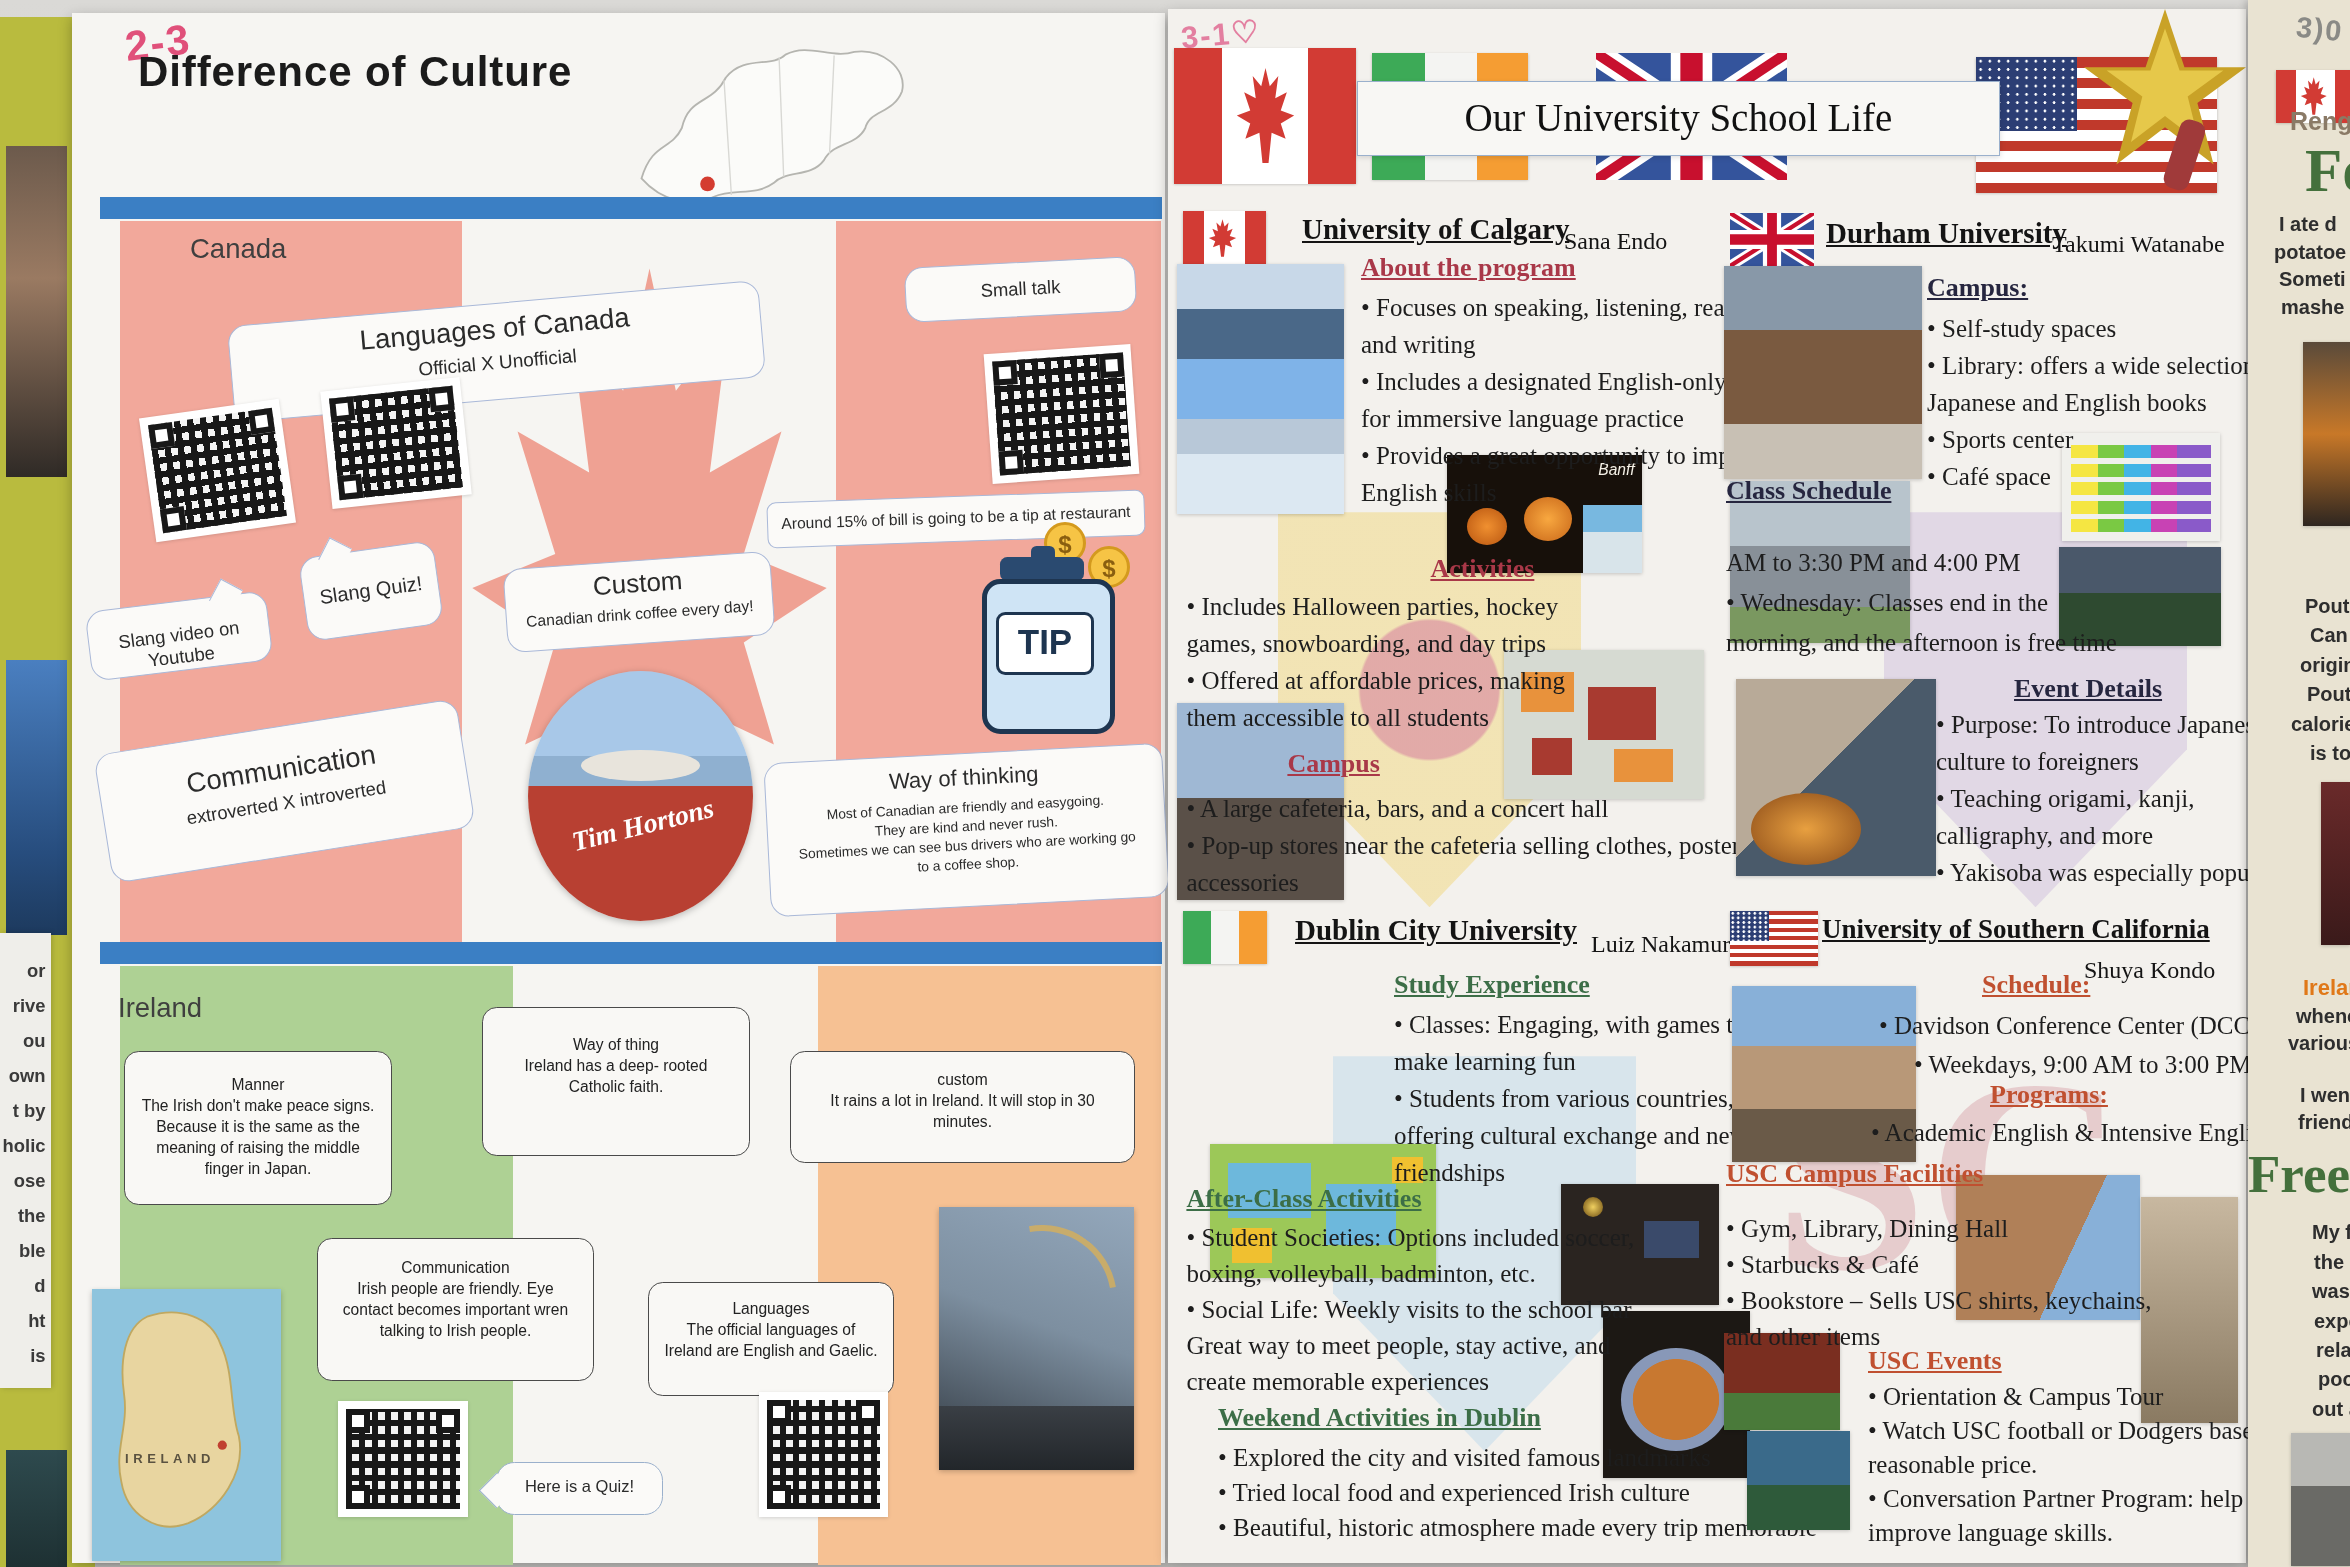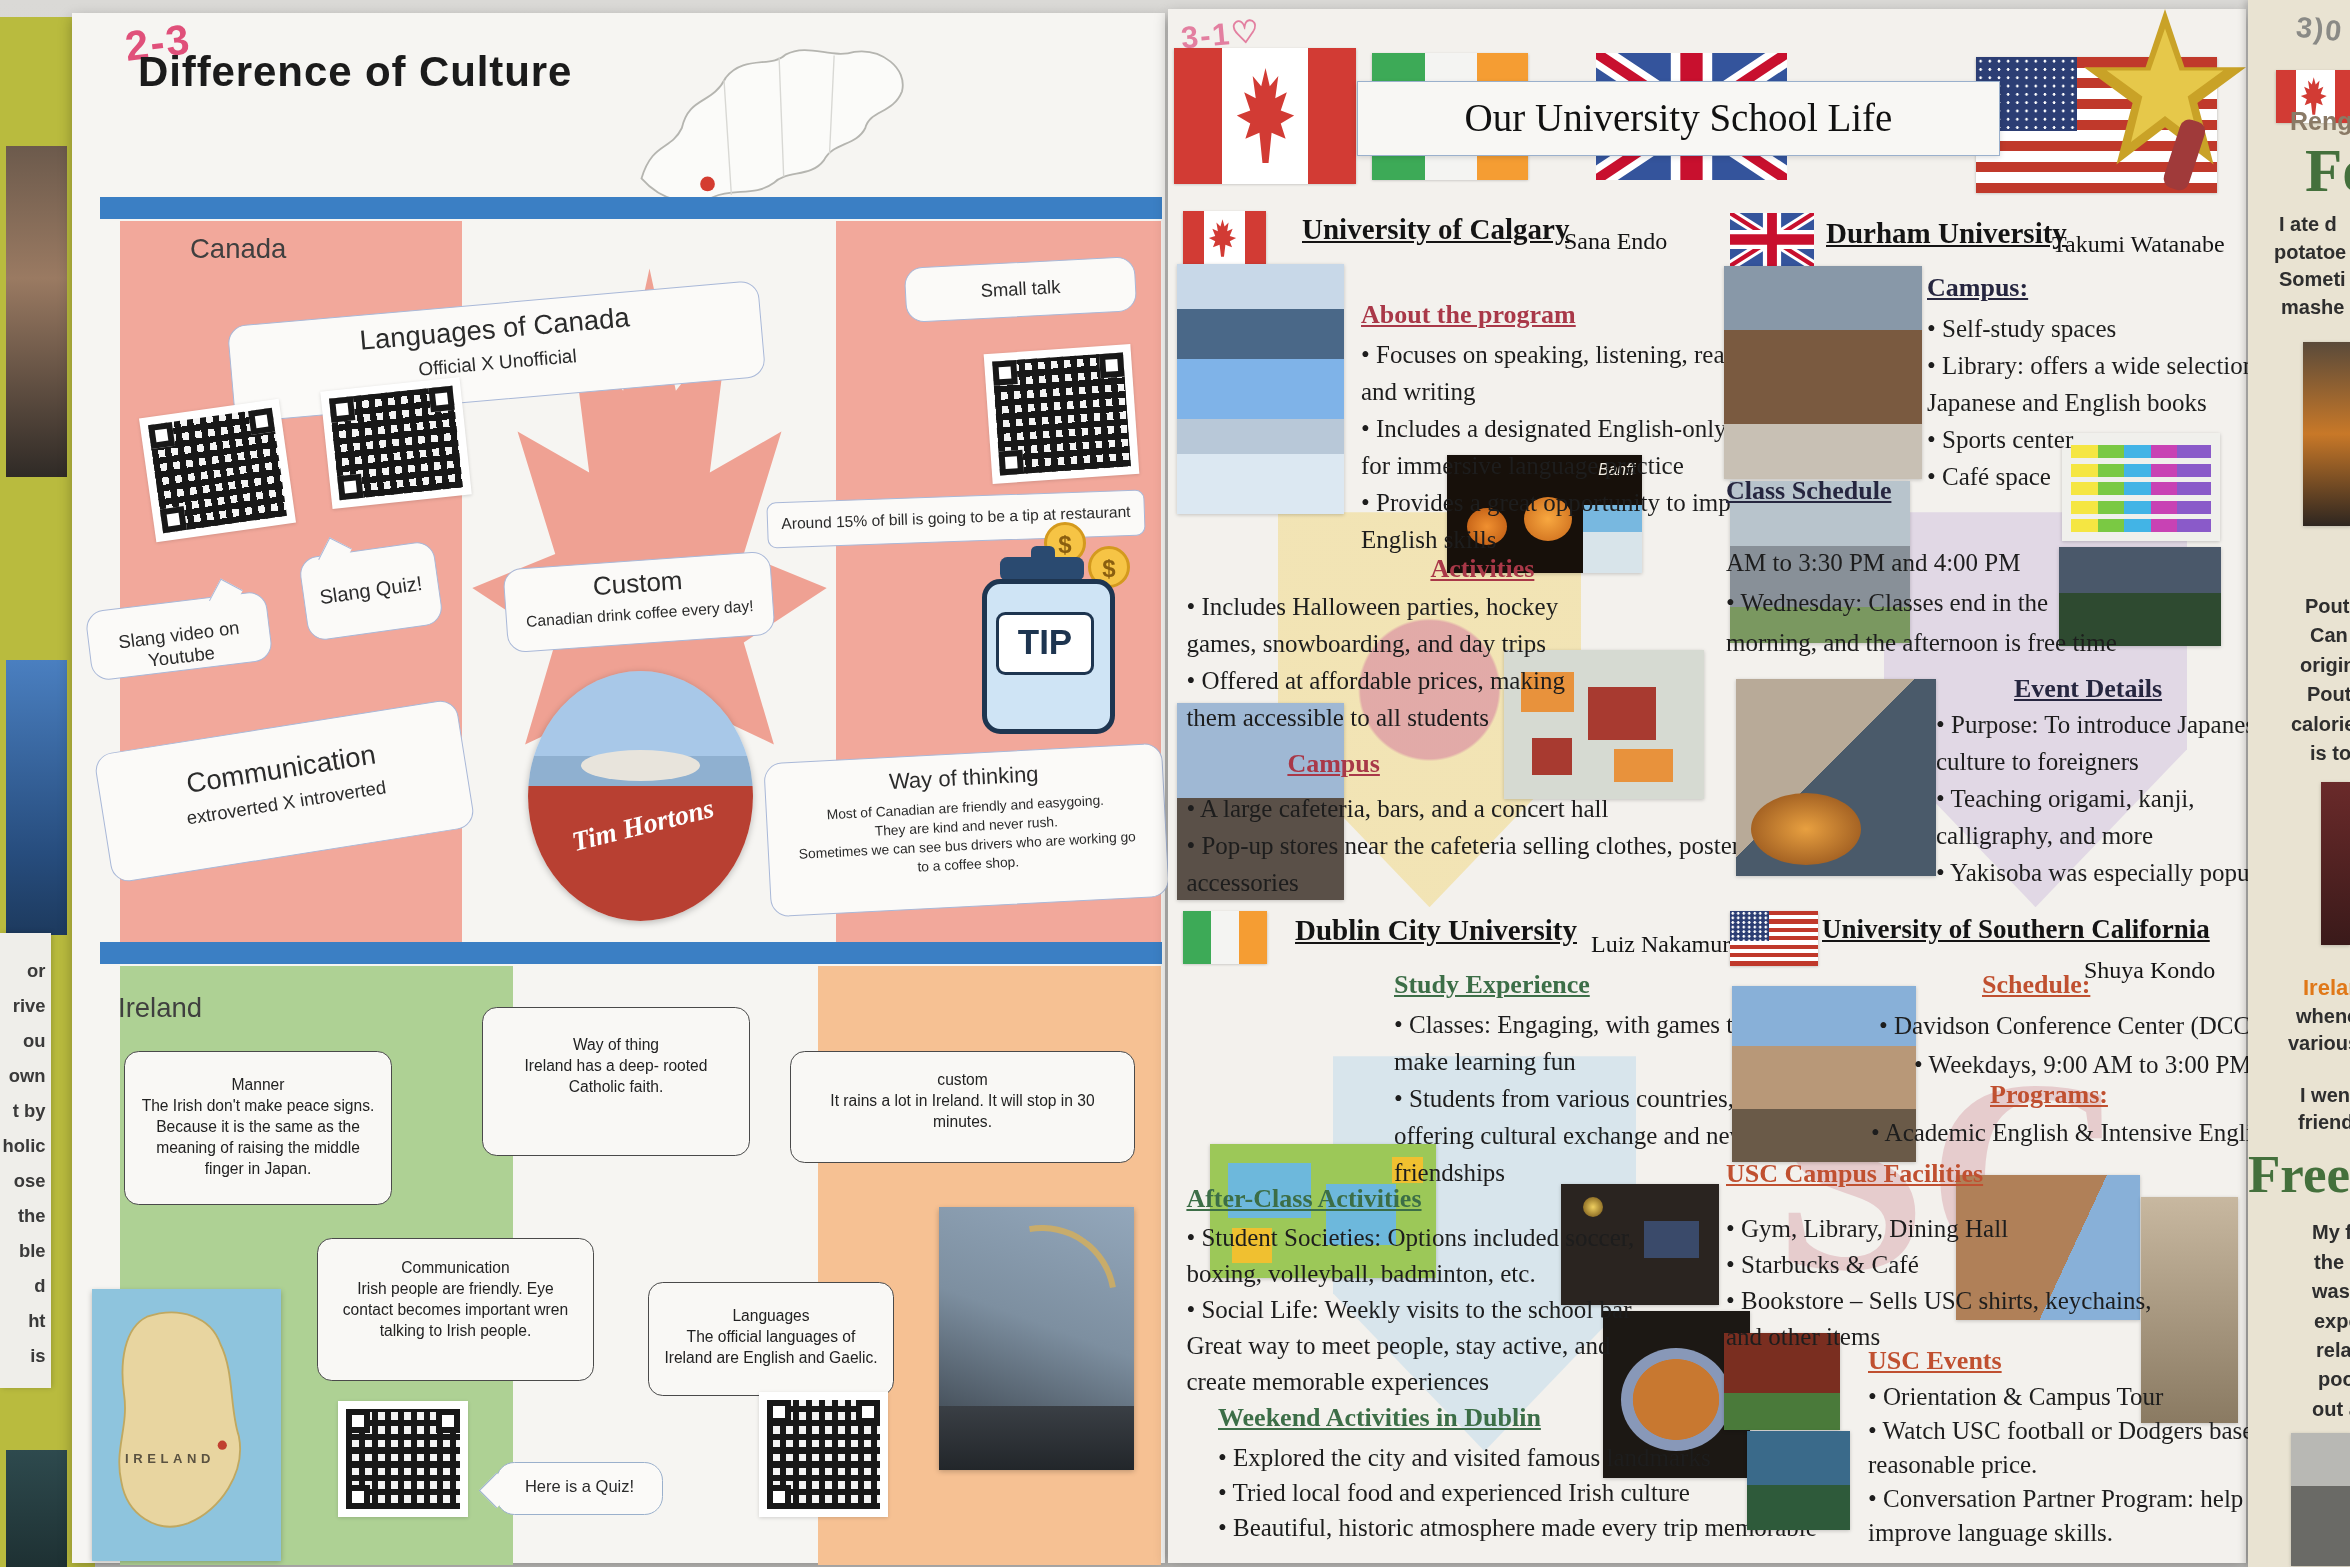--- a/index.html
+++ b/index.html
@@ -206,21 +206,21 @@
       <div>Ireland has  a deep- rooted Catholic faith.</div>
     </div>
     <div class="irbox" style="left:718px;top:1038px;width:345px;height:112px;padding-top:16.5px;">
       <div>custom</div>
       <div>It rains a lot in Ireland. It will stop in 30 minutes.</div>
     </div>
     <div class="irbox" style="left:245px;top:1225px;width:277px;height:143px;padding-top:18.4px;">
       <div>Communication</div>
       <div>Irish people are friendly.  Eye contact becomes important wren talking to Irish people.</div>
     </div>
-    <div class="irbox" style="left:576px;top:1269px;width:246px;height:114px;padding-top:22px;">
+    <div class="irbox" style="left:576px;top:1269px;width:246px;height:114px;padding-top:15px;">
       <div>Languages</div>
       <div>The official languages of Ireland are English and Gaelic.</div>
     </div>
 
     <div class="abs" style="left:20px;top:1276px;width:189px;height:272px;background:#8ec4dd;overflow:hidden;box-shadow:0 1.8px 5.5px rgba(0,0,0,.25);">
       <svg width="189" height="272" viewBox="0 0 206 296">
         <path d="M60 30 C95 18 130 30 140 60 C155 90 150 130 160 160 C168 200 140 240 105 255 C70 268 38 245 32 210 C24 175 40 150 35 115 C30 80 35 42 60 30 Z" fill="#e8d5a0" stroke="#c0a860" stroke-width="2"></path>
         <circle cx="142" cy="170" r="5" fill="#c04030"></circle>
       </svg>
       <div style="position:absolute;left:33px;top:162px;font-size:13px;letter-spacing:4.6px;color:#5a5240;font-weight:bold;">IRELAND</div>
@@ -318,21 +318,21 @@
       <div style="position:absolute;right:7.3px;top:5.5px;font-size:15.6px;color:#f4f0e6;font-style:italic;">Banff</div>
       <div style="position:absolute;right:0;bottom:0;width:59px;height:68px;background:linear-gradient(180deg,#78b8e0 0 40%,#d8e4ea 40%);"></div>
     </div>
     <div class="photo" style="left:336px;top:641px;width:200px;height:149px;background:#d6dad2;">
       <div style="position:absolute;left:16.5px;top:22px;width:53px;height:40px;background:#e8923c;"></div>
       <div style="position:absolute;left:84px;top:37px;width:68px;height:53px;background:#a83a30;"></div>
       <div style="position:absolute;left:110px;top:99px;width:59px;height:33px;background:#e8923c;"></div>
       <div style="position:absolute;left:27.5px;top:88px;width:40px;height:37px;background:#a83a30;"></div>
     </div>
 
-    <div class="tblock c-cal" style="left:193px;top:244px;margin-top:47px;">
+    <div class="tblock c-cal" style="left:193px;top:244px;">
       <div class="h">About the program</div>
       <div class="lines" style="margin-top:5.5px;">
         <div class="ln">• Focuses on speaking, listening, reading,</div>
         <div class="ln">and writing</div>
         <div class="ln">• Includes a designated English-only floor</div>
         <div class="ln">for immersive language practice</div>
         <div class="ln">• Provides a great opportunity to improve</div>
         <div class="ln">English skills</div>
       </div>
     </div>

